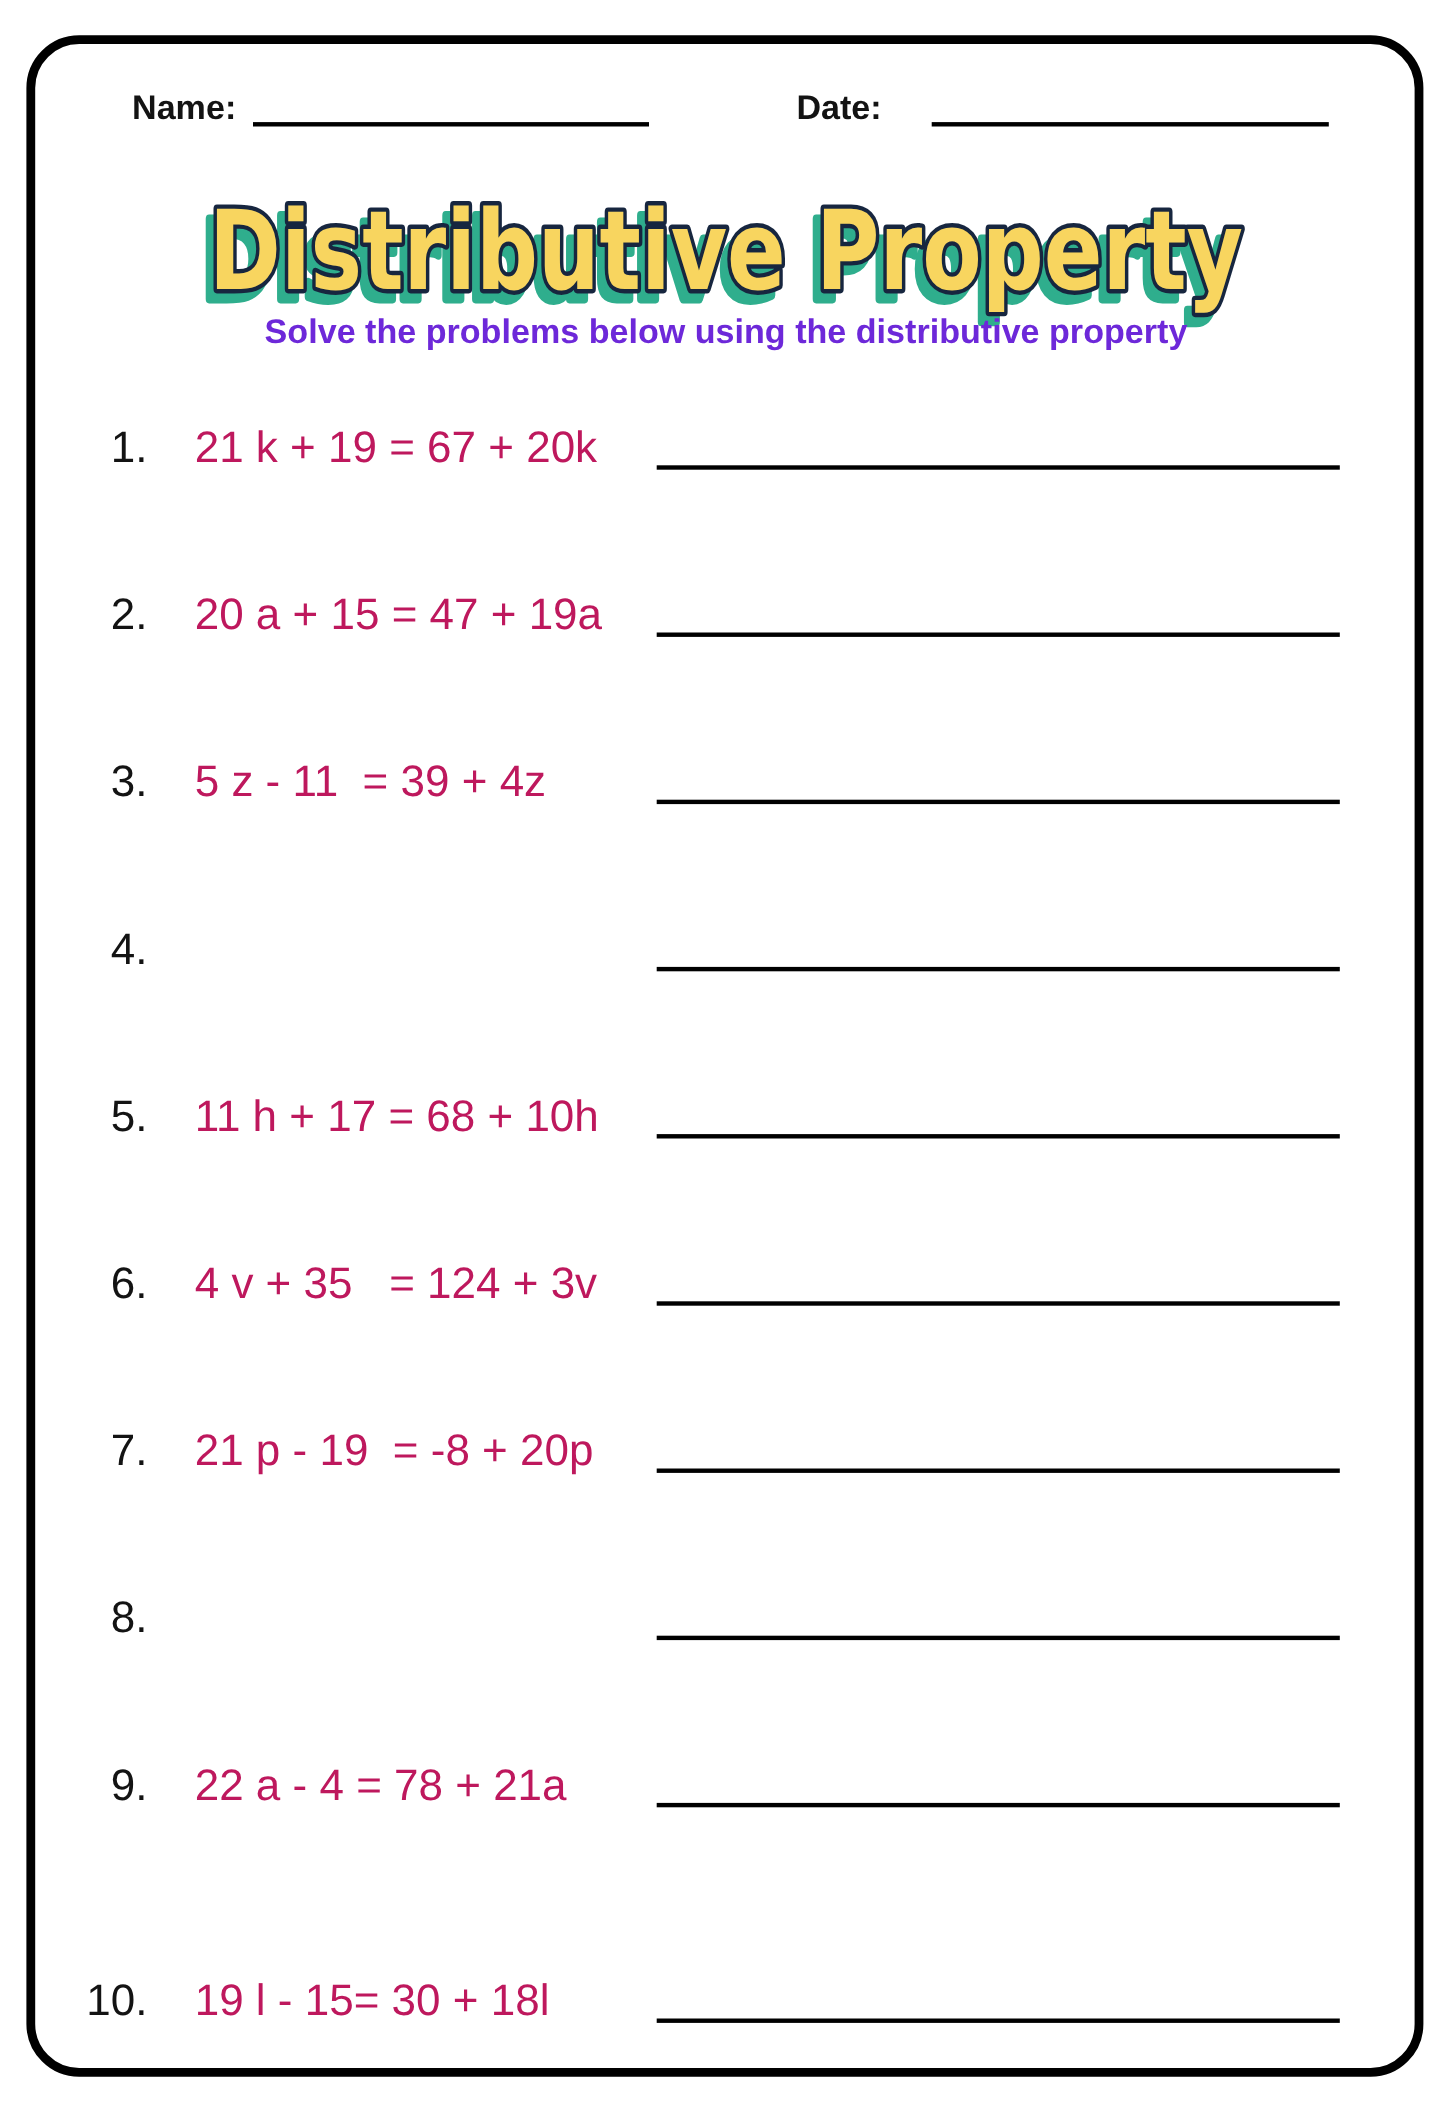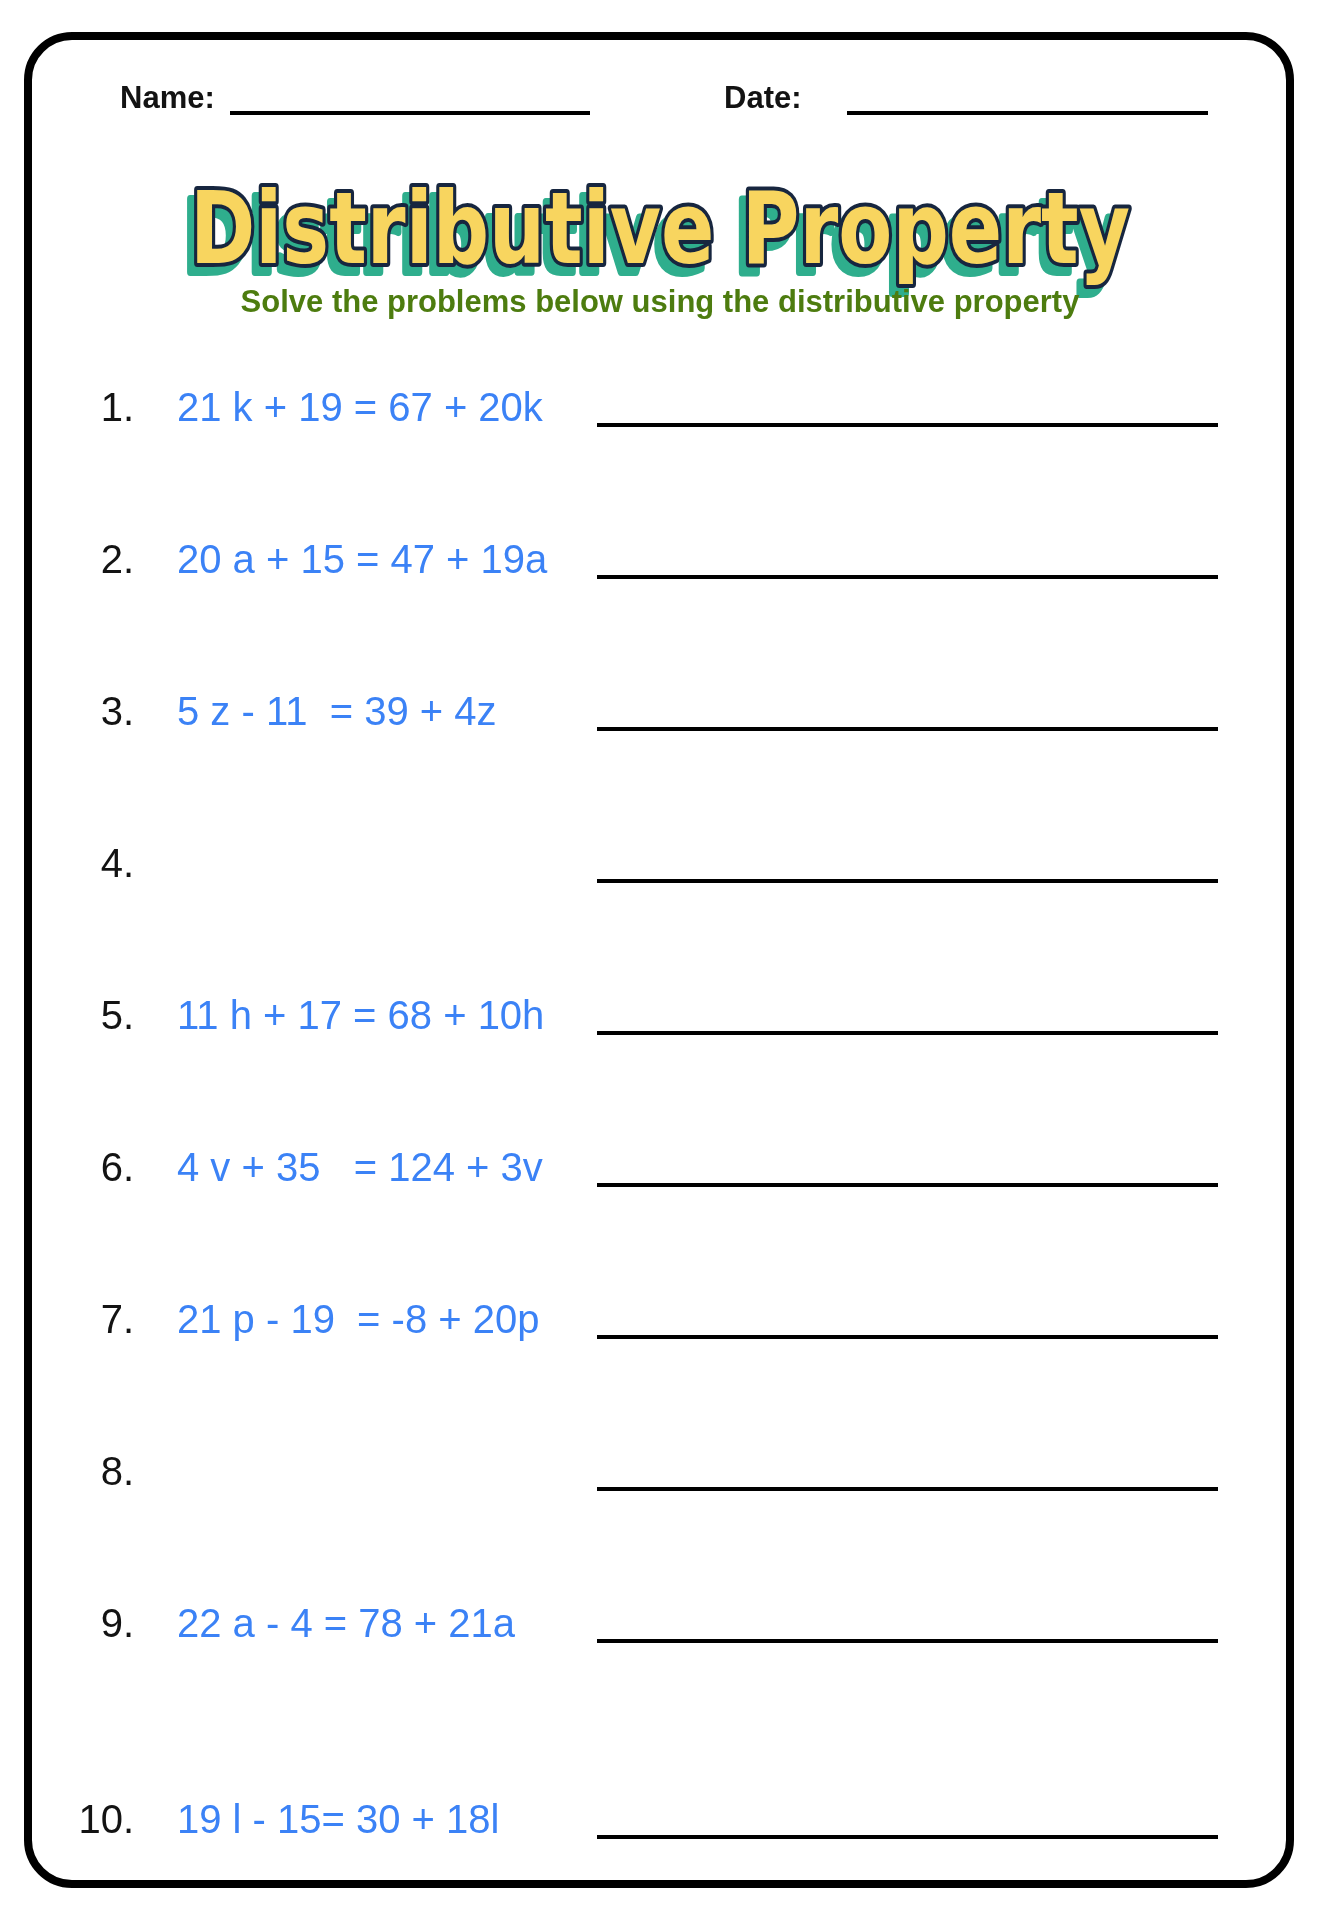--- a/index.html
+++ b/index.html
@@ -18,31 +18,31 @@
   .date-label{left:724px;}
   .write-line{position:absolute;border-top:4px solid #000000;height:0;}
   .name-line{left:230px;top:111px;width:360px;}
   .date-line{left:847px;top:111px;width:361px;}
   .title-svg{position:absolute;left:40px;top:148px;width:1240px;height:155px;}
   .title-svg text{
     font-family:"DejaVu Sans",sans-serif;font-weight:bold;font-size:100px;
   }
   .subtitle{
     position:absolute;left:25px;top:284px;width:1270px;text-align:center;
-    font-size:31px;font-weight:bold;color:#4d7c0f;
+    font-size:31px;font-weight:bold;color:#6d28d9;
   }
   .problems-list{position:absolute;left:0;top:0;width:1320px;height:1920px;}
   .problem-row{position:absolute;left:0;width:1320px;height:64px;}
   .p-num{
     position:absolute;left:60px;top:2px;width:74px;text-align:right;
     font-size:40px;line-height:40px;color:#131313;
   }
   .p-eq{
     position:absolute;left:177px;top:2px;font-size:40px;line-height:40px;
-    color:#3b82f6;white-space:pre;
+    color:#be185d;white-space:pre;
   }
   .p-line{position:absolute;left:597px;top:38px;width:621px;border-top:4px solid #000000;height:0;}
 </style>
 </head>
 <body>
 
 <div class="page">
 
   <div class="sheet-border"></div>
 

